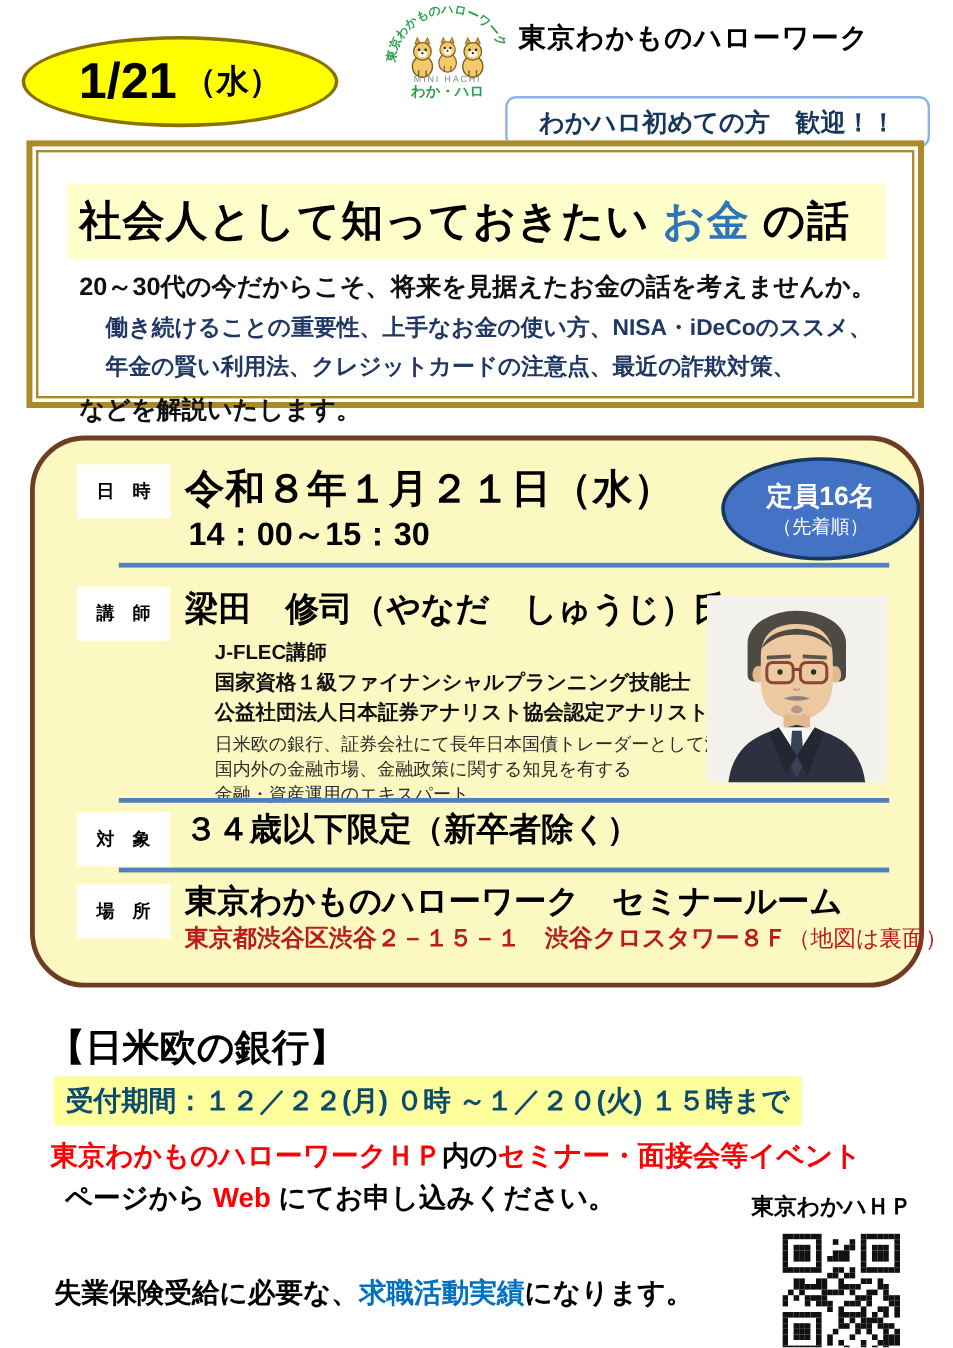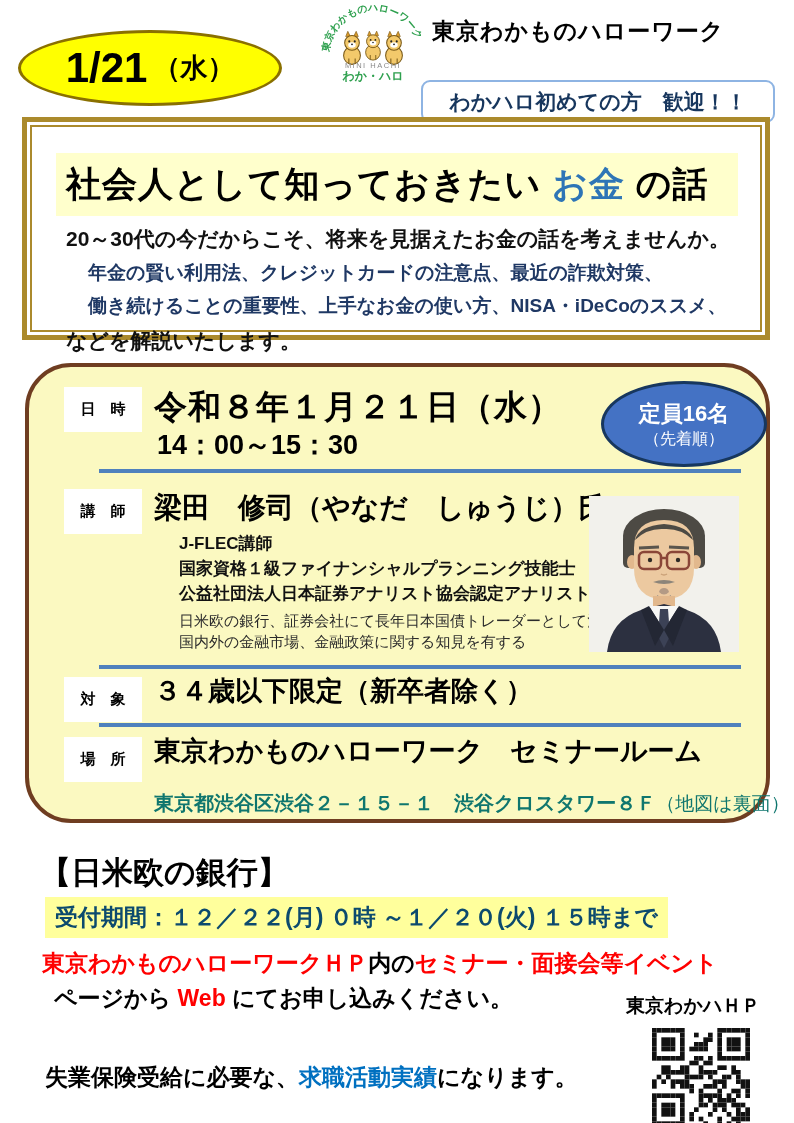--- a/index.html
+++ b/index.html
@@ -48,21 +48,21 @@
     display:flex; flex-direction:column; align-items:center; justify-content:center; color:#fff; }
   .cap-oval .c1 { font-size:22px; font-weight:bold; }
   .cap-oval .c2 { font-size:16px; }
   .divider { position:absolute; left:70px; width:642px; height:4px; background:#4f81bd; }
   .lect-name { position:absolute; left:125px; top:122px; font-size:28px; font-weight:bold; color:#000; white-space:nowrap; }
   .quals { position:absolute; left:150px; top:164px; font-size:17px; font-weight:bold; color:#111; line-height:25px; }
   .bio { position:absolute; left:150px; top:243px; font-size:15px; color:#2b2b2b; line-height:21px; }
   .photo { position:absolute; left:560px; top:129px; width:150px; height:156px; }
   .target-val { position:absolute; left:125px; top:306px; font-size:27px; font-weight:bold; color:#000; }
   .place-val { position:absolute; left:125px; top:366px; font-size:27px; font-weight:bold; color:#000; white-space:nowrap; }
-  .place-addr { position:absolute; left:125px; top:423px; font-size:20px; font-weight:bold; color:#0f766e; white-space:nowrap; }
+  .place-addr { position:absolute; left:125px; top:401px; font-size:20px; font-weight:bold; color:#b91c1c; white-space:nowrap; }
   .place-addr .note { font-weight:normal; font-size:19px; }
 
   
   .apply-heading { position:absolute; left:40px; top:852px; font-size:31px; font-weight:bold; color:#000; }
   .period { position:absolute; left:45px; top:897px; background:#ffff9c; padding:5px 10px;
     font-size:23px; font-weight:bold; color:#0c4a6e; white-space:nowrap; }
   .red-line { position:absolute; left:42px; top:948px; font-size:23px; font-weight:bold; color:#000; white-space:nowrap; }
   .red-line .red, .web-line .red { color:#ff0000; }
   .web-line { position:absolute; left:54px; top:983px; font-size:23px; font-weight:bold; color:#000; white-space:nowrap; }
   .qr-label { position:absolute; left:626px; top:993px; font-size:19px; font-weight:bold; color:#000; }
@@ -134,22 +134,22 @@
   </div>
 
   <div class="org-name">東京わかものハローワーク</div>
 
   <div class="welcome-badge">わかハロ初めての方　歓迎！！</div>
 
   <div class="title-box">
     <div class="title-box-inner">
       <div class="main-title"><span>社会人として知っておきたい </span><span class="money">お金</span><span> の話</span></div>
       <div class="desc1">20～30代の今だからこそ、将来を見据えたお金の話を考えませんか。</div>
+      <div class="desc-blue">働き続けることの重要性、上手なお金の使い方、NISA・iDeCoのススメ、</div>
       <div class="desc-blue">年金の賢い利用法、クレジットカードの注意点、最近の詐欺対策、</div>
-      <div class="desc-blue">働き続けることの重要性、上手なお金の使い方、NISA・iDeCoのススメ、</div>
       <div class="desc4">などを解説いたします。</div>
     </div>
   </div>
 
   <div class="details">
 
     <div class="lbl" style="top:20px">日　時</div>
     <div class="dt-date">令和８年１月２１日（水）</div>
     <div class="dt-time">14：00～15：30</div>
 
@@ -163,20 +163,21 @@
     <div class="lbl" style="top:122px">講　師</div>
     <div class="lect-name">梁田　修司（やなだ　しゅうじ）氏</div>
     <div class="quals">
       <div>J-FLEC講師</div>
       <div>国家資格１級ファイナンシャルプランニング技能士</div>
       <div>公益社団法人日本証券アナリスト協会認定アナリスト</div>
     </div>
     <div class="bio">
       <div>日米欧の銀行、証券会社にて長年日本国債トレーダーとして活躍</div>
       <div>国内外の金融市場、金融政策に関する知見を有する</div>
+      <div>金融・資産運用のエキスパート</div>
     </div>
 
     <div class="photo">
       <svg width="150" height="156" viewBox="0 0 150 156">
         <rect width="150" height="156" fill="#f2f1ec"></rect>
         <ellipse cx="75" cy="40" rx="41" ry="27" fill="#4d4a44"></ellipse>
         <rect x="34" y="38" width="11" height="34" rx="5" fill="#4d4a44"></rect>
         <rect x="105" y="38" width="11" height="34" rx="5" fill="#4d4a44"></rect>
         <ellipse cx="43" cy="66" rx="5" ry="7" fill="#e2b88d"></ellipse>
         <ellipse cx="107" cy="66" rx="5" ry="7" fill="#e2b88d"></ellipse>

